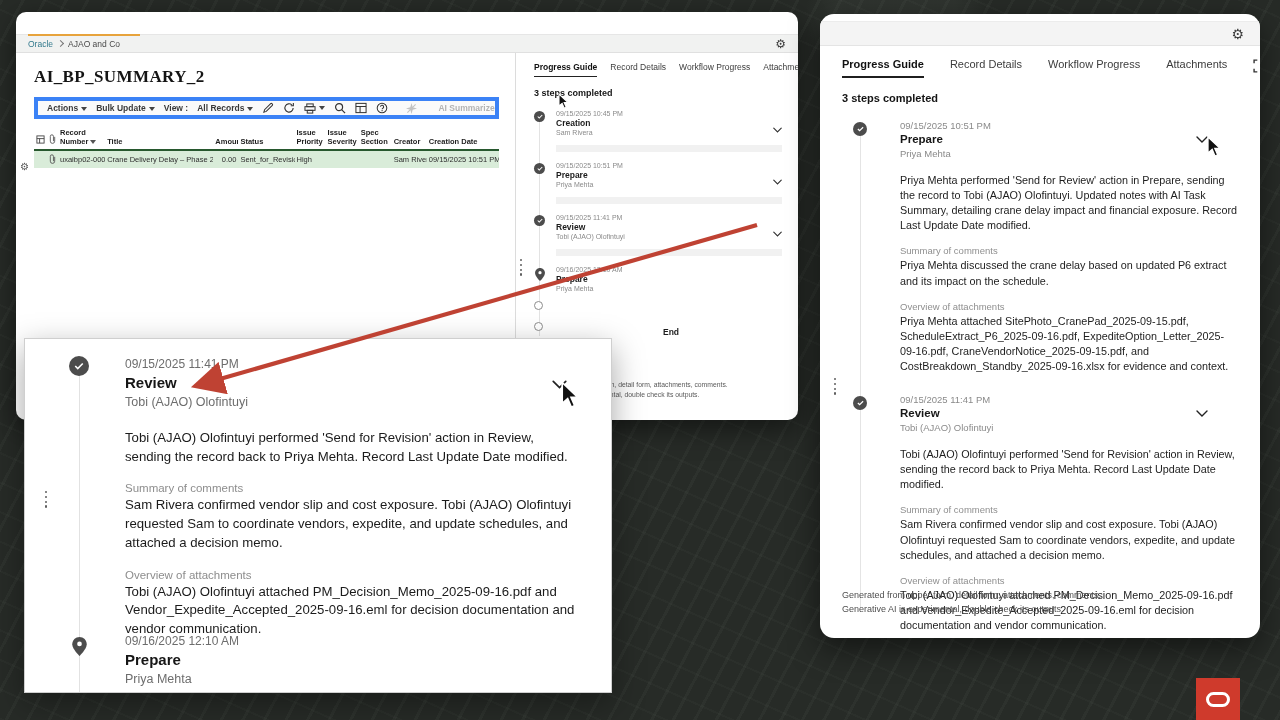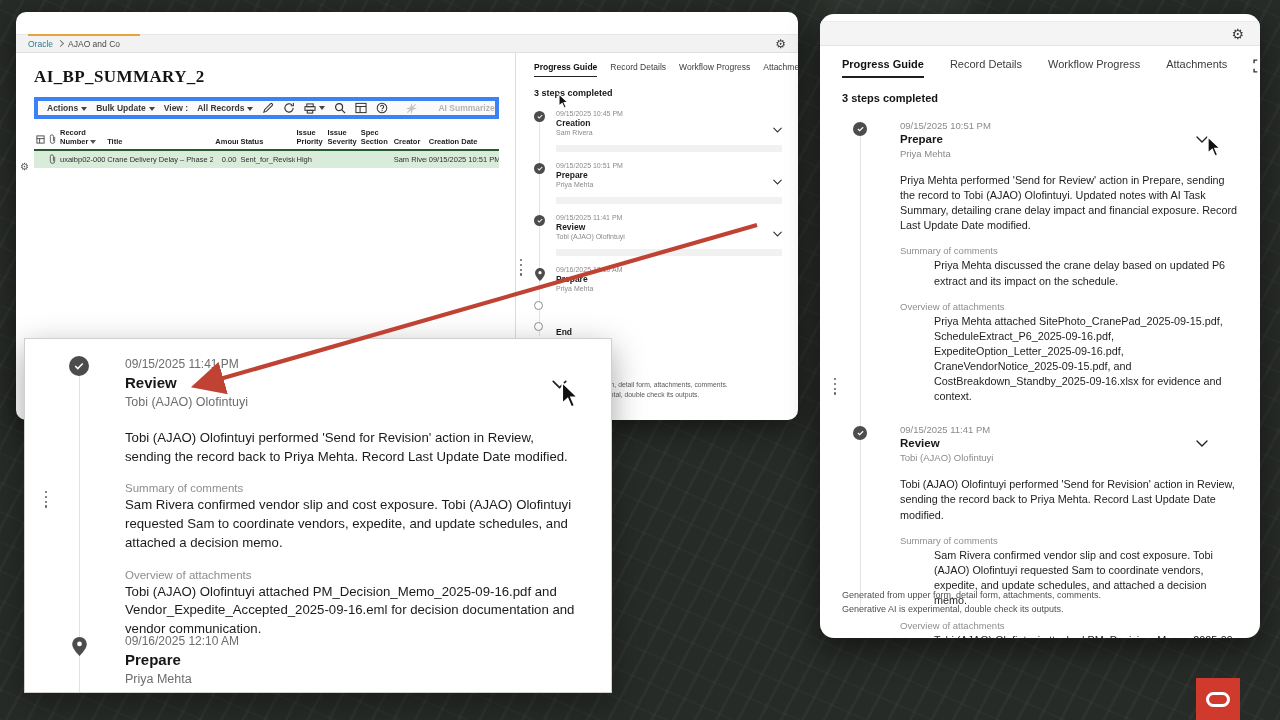--- a/index.html
+++ b/index.html
@@ -53,21 +53,21 @@
   .s-ico { position:absolute; left:0; top:1px; }
   .s-time { font-size:7px; color:#8a8a8a; }
   .s-name { font-size:8.5px; font-weight:700; color:#1c1c1c; margin-top:1px; }
   .s-actor { font-size:7px; color:#8a8a8a; margin-top:1px; }
   .s-chev { position:absolute; right:4px; top:9px; cursor:pointer; }
   .skel { height:7px; background:#f1f1f1; margin:6px 4px 10px 22px; }
   .chk { width:11px; height:11px; border-radius:50%; background:#4c4c4c; display:flex; align-items:center; justify-content:center; }
   .chk-lg { width:14px; height:14px; }
   .chk-xl { width:20px; height:20px; }
   .s-circle { width:9px; height:9px; border:1.4px solid #8d8d8d; border-radius:50%; background:#fff; position:absolute; left:0; top:1px; }
-  .s-endrow { position:relative; padding-left:22px; height:16px; margin-top:5px; }
+  .s-endrow { position:relative; padding-left:22px; height:16px; margin-top:5px;text-align:center; }
   .side-footer { position:absolute; bottom:12px; left:16px; right:10px; font-size:6.8px; color:#5a5a5a; line-height:1.55; }
   .handle { position:absolute; display:flex; flex-direction:column; gap:2.4px; cursor:grab; }
   .handle i { width:2.4px; height:2.4px; border-radius:50%; background:#5f5f5f; }
   .cursor { position:absolute; z-index:60; pointer-events:none; }
 
   
   .w2 { left:24px; top:338px; width:588px; height:355px; border:1px solid #cfcfcf;
         box-shadow:0 10px 30px rgba(0,0,0,.35); overflow:hidden; z-index:3; }
   .w2-inner { position:relative; height:100%; padding:18px 30px 0 100px; }
   .w2-line { position:absolute; left:54px; top:30px; bottom:0; width:1px; background:#e2e2e2; }
@@ -96,21 +96,21 @@
   .w3-content { position:relative; padding:10px 22px 0; }
   .steps-done-lg { font-size:11px; font-weight:700; color:#141414; margin:4px 0 16px; }
   .p-line { position:absolute; left:40px; top:52px; height:478px; width:1px; background:#e4e4e4; }
   .p-step { position:relative; padding-left:58px; margin-bottom:20px; }
   .p-step .chk-lg { position:absolute; left:11px; top:2px; }
   .p-time { font-size:9.5px; color:#8a8a8a; }
   .p-name { font-size:11.5px; font-weight:700; color:#171717; margin-top:2px; }
   .p-actor { font-size:9.5px; color:#8a8a8a; margin-top:3px; }
   .p-body { font-size:10.8px; color:#1d1d1d; line-height:1.4; margin-top:14px; max-width:346px; }
   .p-label { font-size:9.5px; color:#8f8f8f; margin-top:12px; }
-  .p-para { font-size:10.8px; color:#1d1d1d; line-height:1.4; margin-top:2px; max-width:346px;margin-left:34px; }
+  .p-para { font-size:10.8px; color:#1d1d1d; line-height:1.4; margin-top:2px; max-width:346px; }
   .p-chev { position:absolute; right:30px; top:9px; cursor:pointer; }
   .w3-footer { position:absolute; left:22px; bottom:22px; font-size:9px; color:#4f4f4f; line-height:1.5; }
 
   
   .arrow-svg { position:absolute; left:185px; top:215px; z-index:50; pointer-events:none; }
   .oracle-logo { position:absolute; left:1196px; top:678px; width:44px; height:42px; background:#cf3a2c;
                  display:flex; align-items:center; justify-content:center; z-index:5; }
   .oracle-ring { width:24px; height:15px; border:3.6px solid #fff; border-radius:9px; }
 </style>
 </head>

